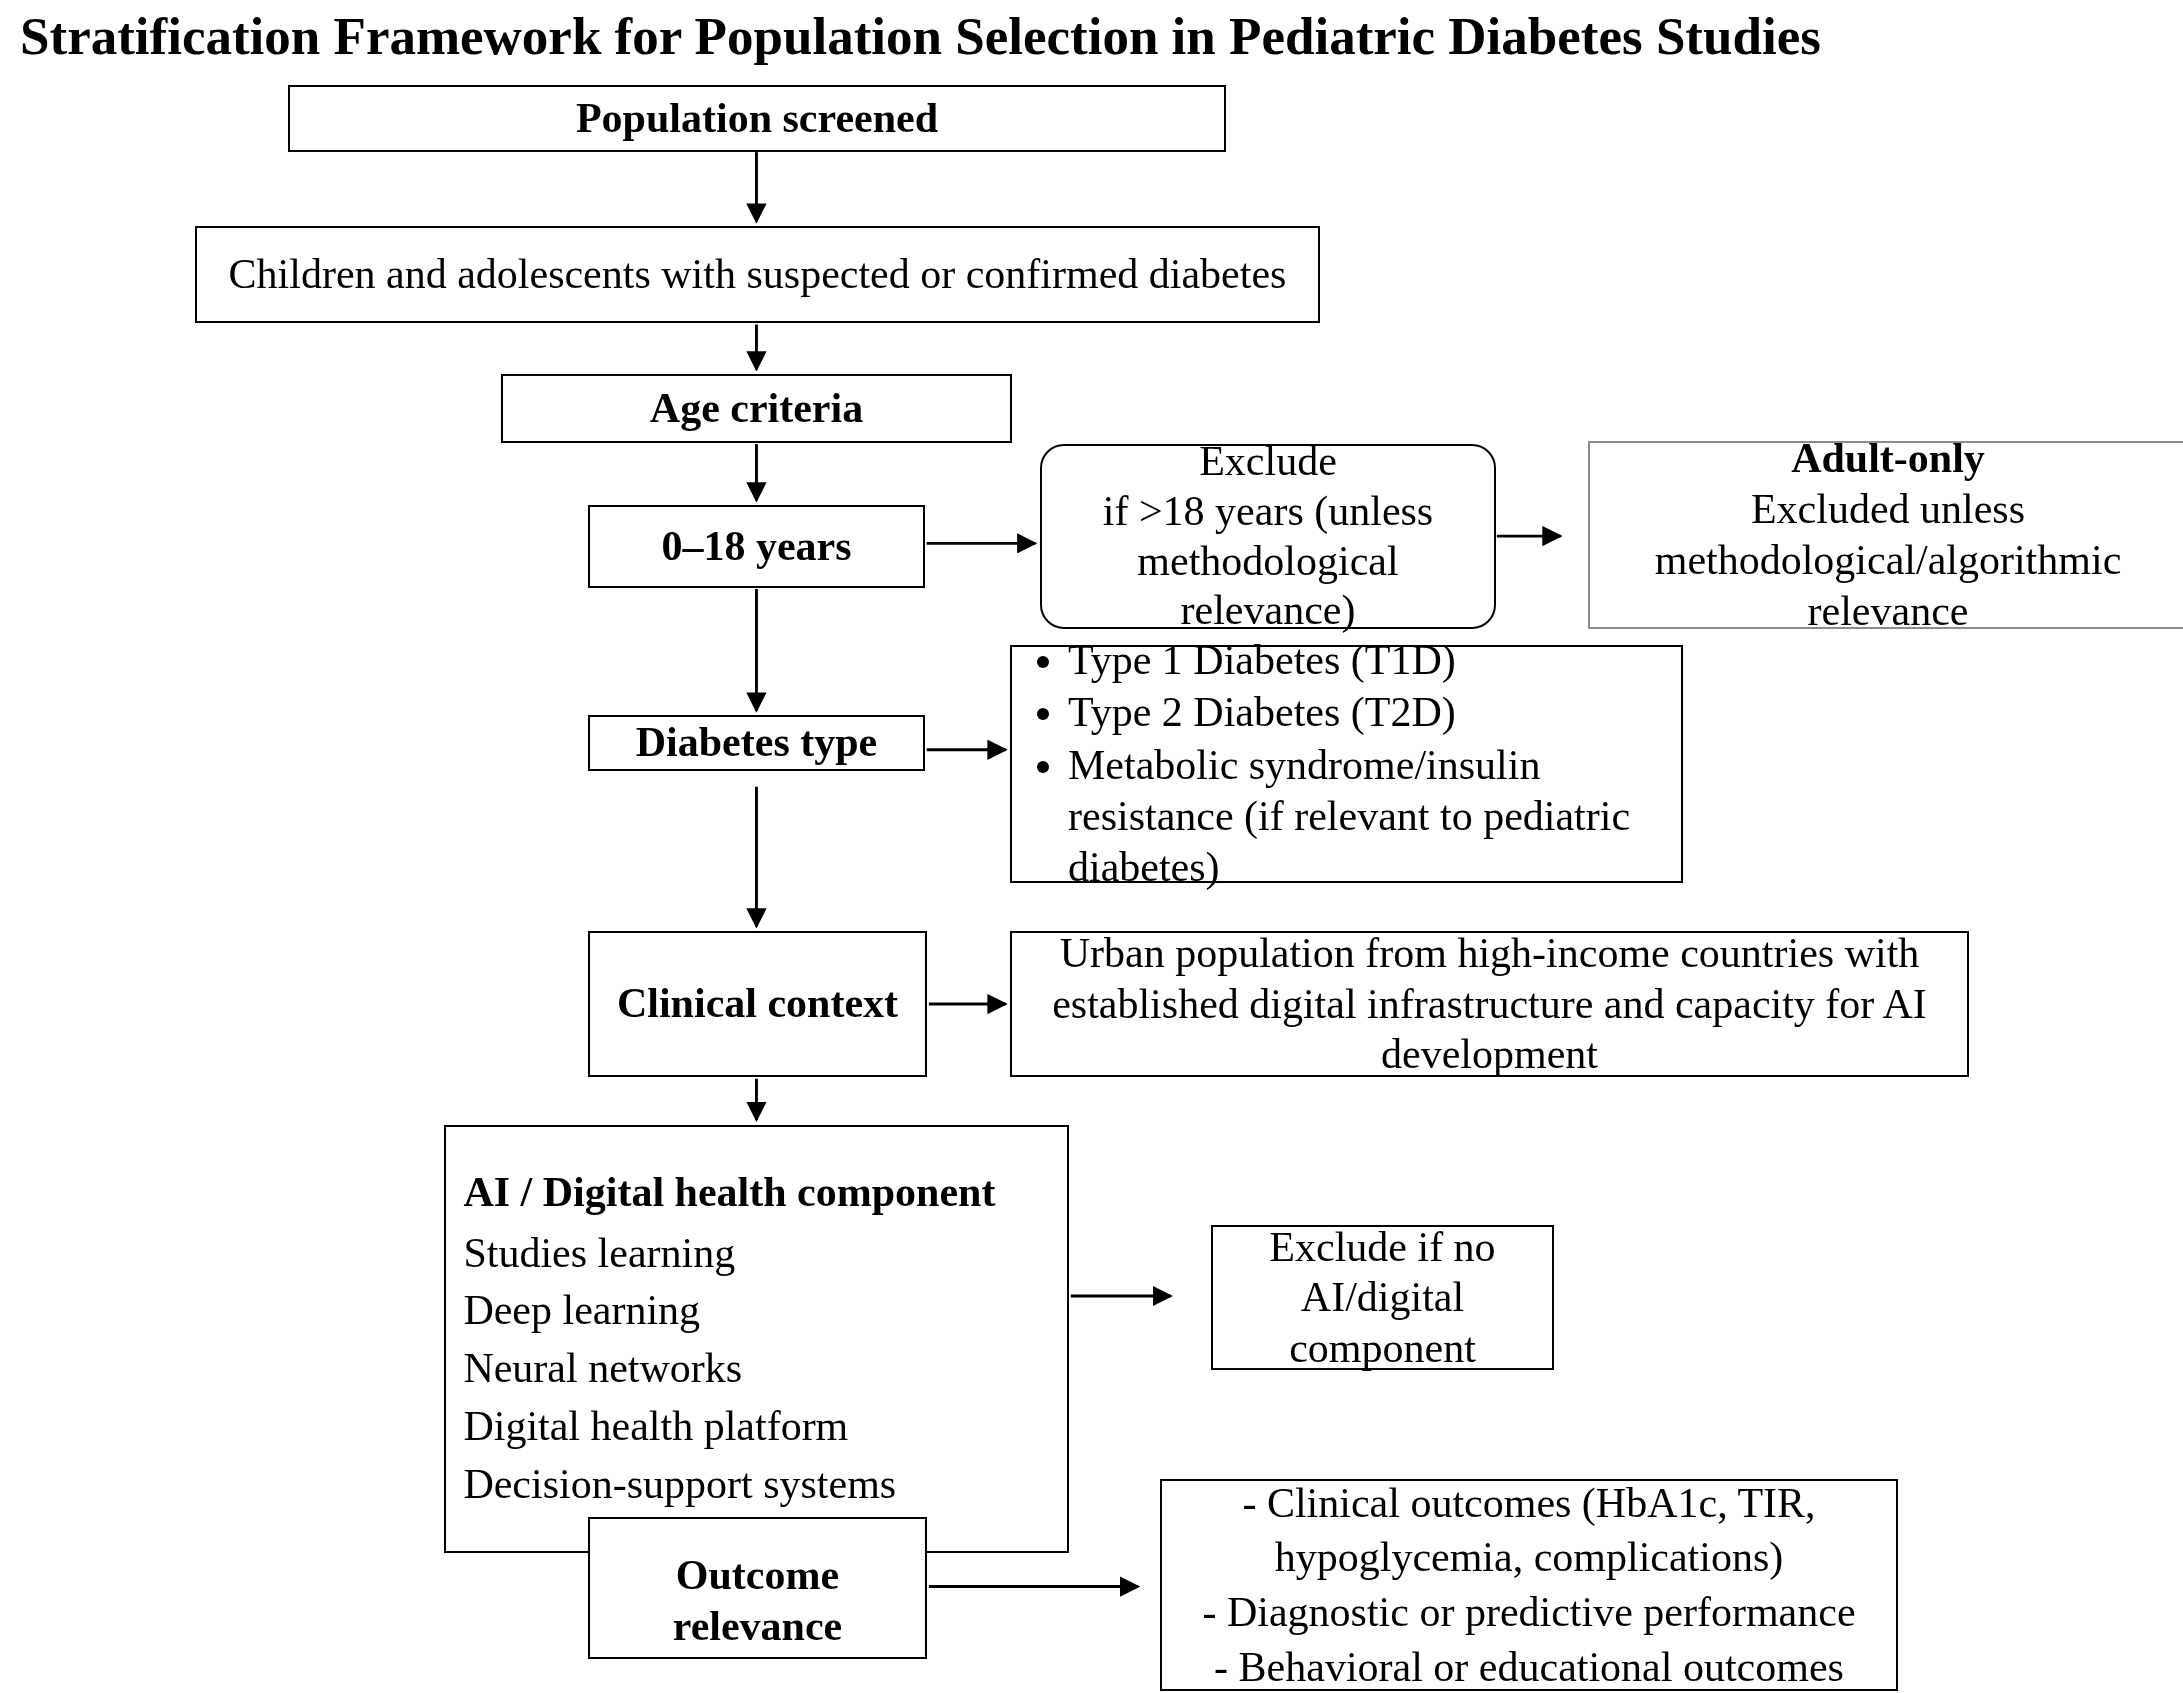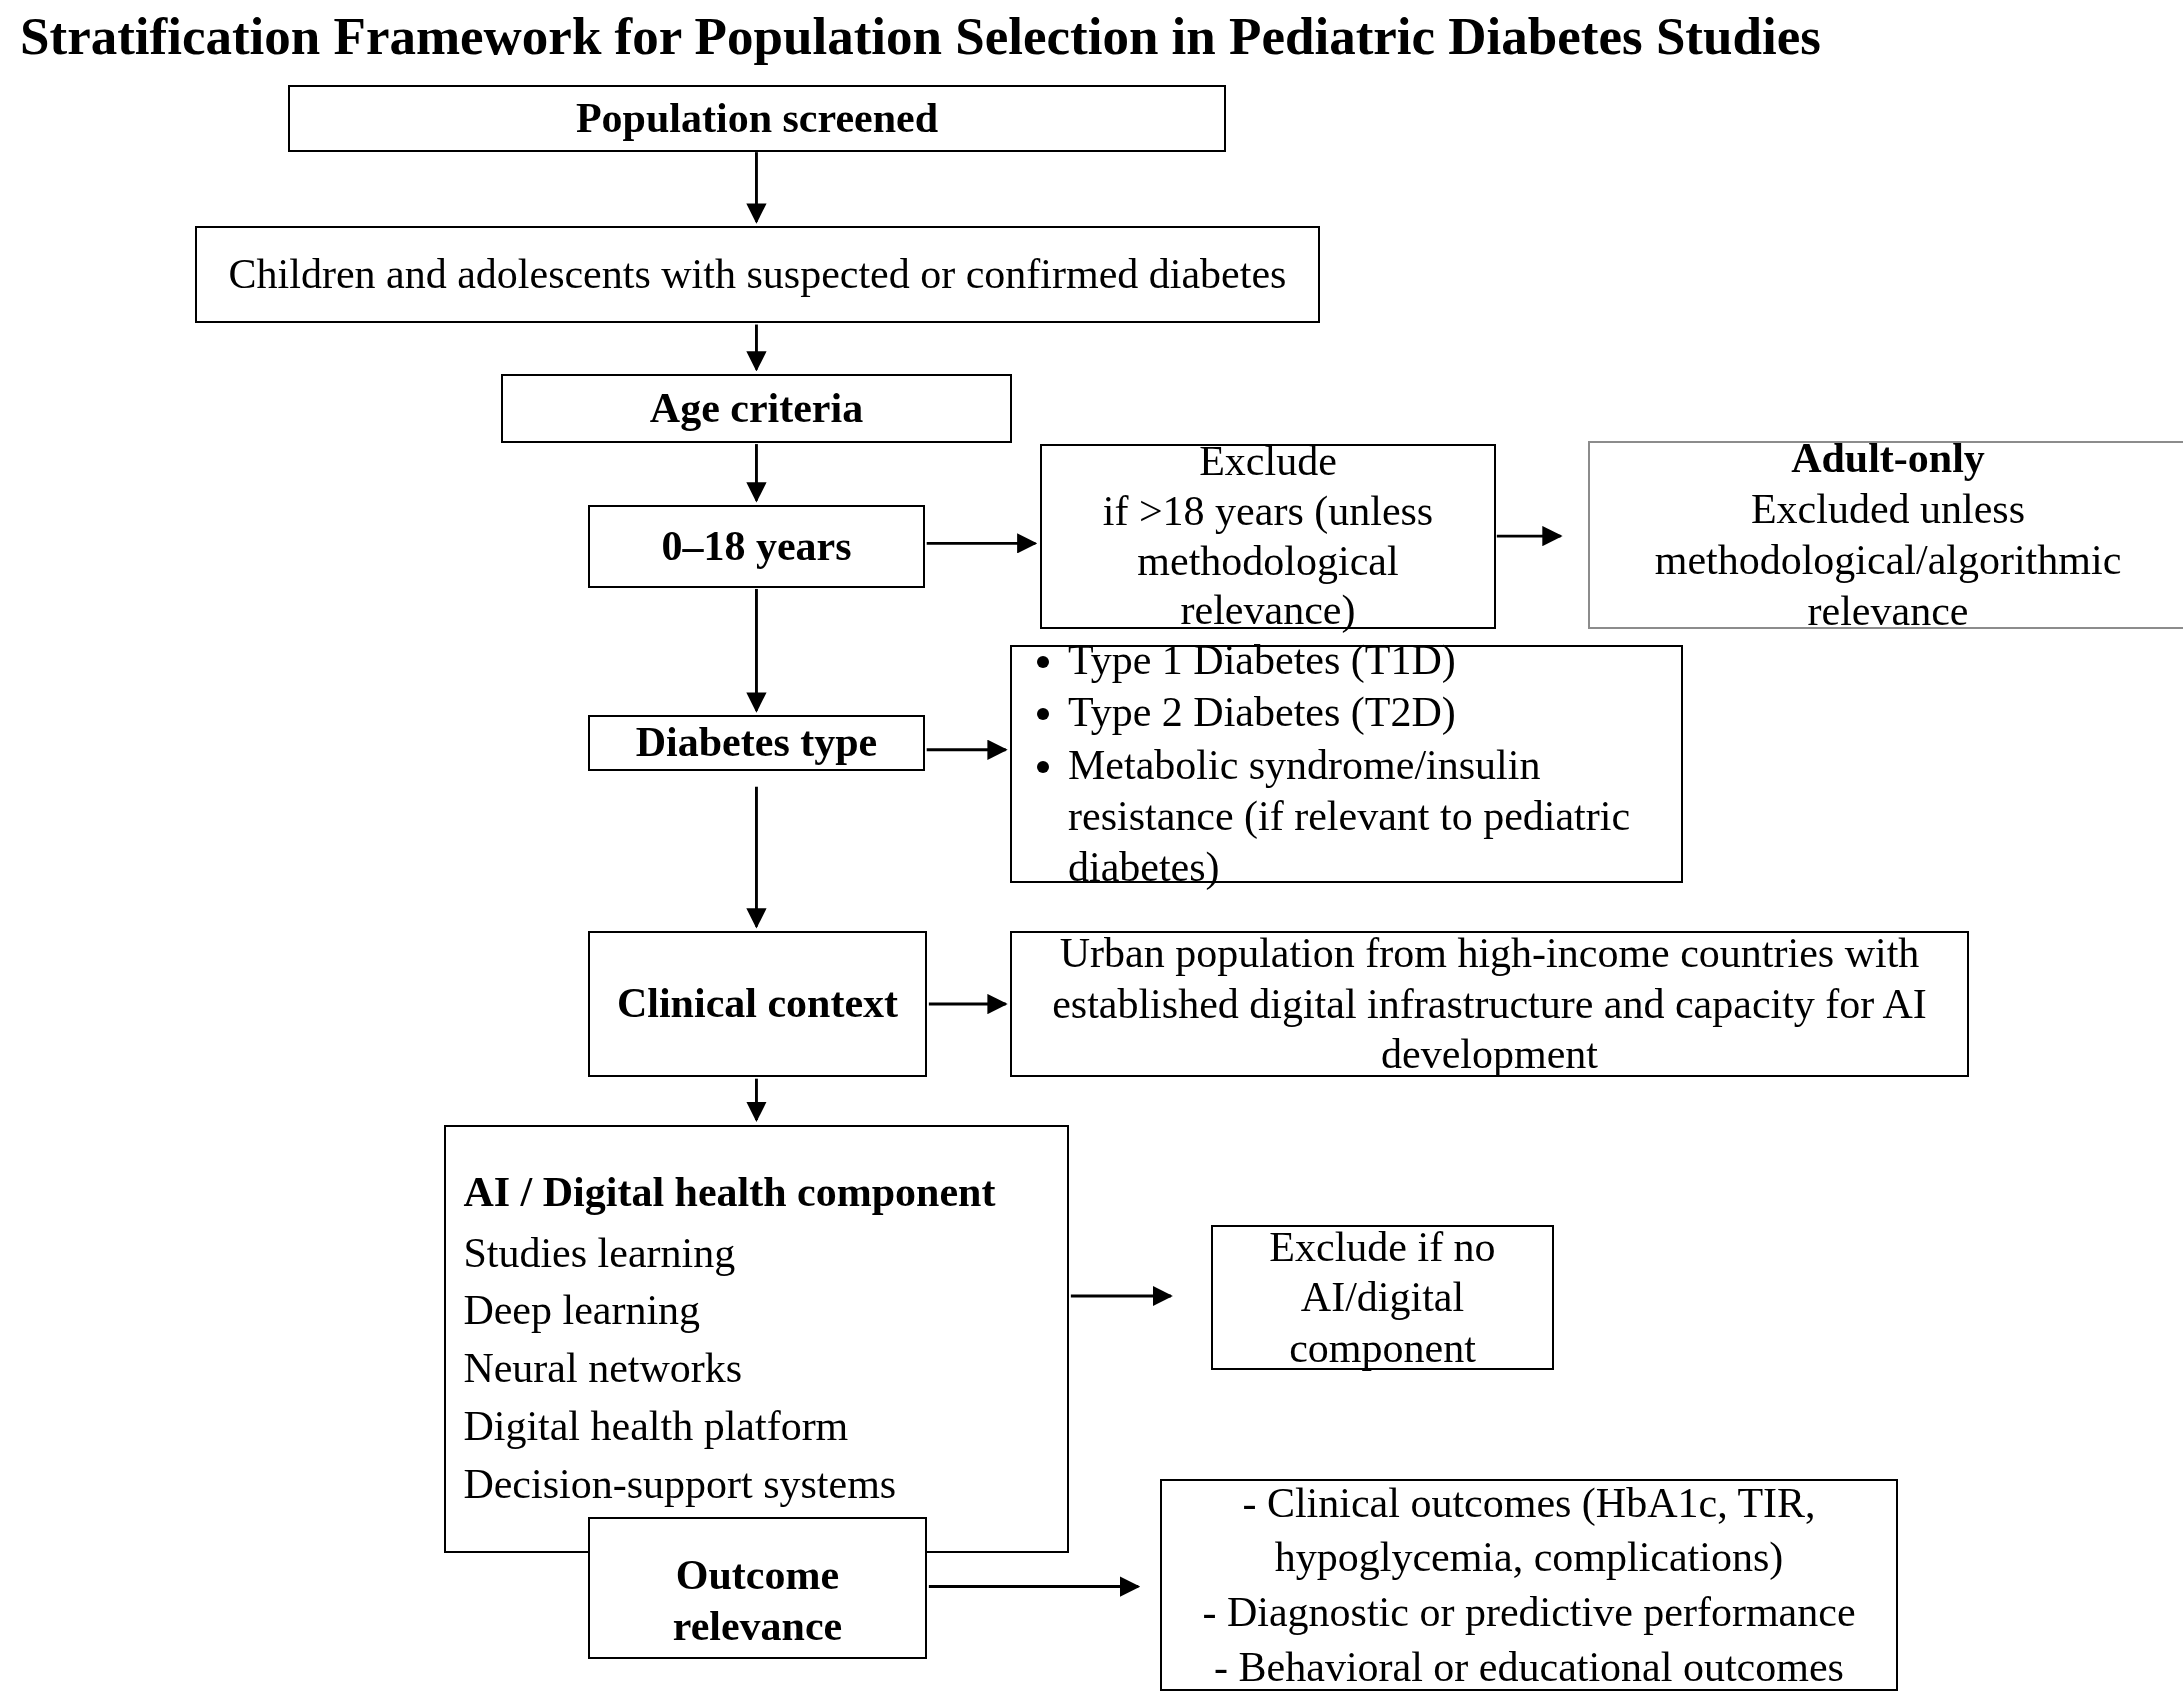--- a/index.html
+++ b/index.html
@@ -48,21 +48,21 @@
     line-height: 1.22;
     padding: 4.3px 13px;
   }
   .bold { font-weight: bold; }
 
   
   #b-pop      { left: 288px;  top: 85px;  width: 938px; height: 67px;  }
   #b-children { left: 195px;  top: 226px;  width: 1125px; height: 97px; padding: 4.3px 29px; }
   #b-age      { left: 501px;  top: 374px;  width: 511px;  height: 69px;  }
   #b-range    { left: 588px;  top: 505px;  width: 337px;  height: 83px; }
-  #b-exclage  { left: 1040px; top: 444px;  width: 456px;  height: 185px; line-height: 1.18; padding: 4.3px 10px; }
+  #b-exclage  { left: 1040px; top: 444px;  width: 456px;  height: 185px; line-height: 1.18; padding: 4.3px 10px; border-radius: 24px; }
   #b-adult    { left: 1565px; top: 441px;  width: 600px;  height: 188px; border-color: #8c8c8c; margin-left: 23px; }
   #b-dtype    { left: 588px;  top: 715px;  width: 337px;  height: 56px;  }
   #b-dlist    { left: 1010px; top: 645px;  width: 673px;  height: 238px; align-items: flex-start; text-align: left; padding: 7.2px 10px; }
   #b-clin     { left: 588px;  top: 931px; width: 339px;  height: 146px; }
   #b-urban    { left: 1010px; top: 931px; width: 959px; height: 146px; line-height: 1.2; padding: 2.9px 7.2px; }
   #b-ai       { left: 444px;  top: 1125px; width: 625px;  height: 428px; align-items: flex-start; text-align: left; padding: 10px 17.4px; line-height: 1.38; }
   #b-exclai   { left: 1175px; top: 1225px; width: 343px;  height: 145px; line-height: 1.2; padding: 2.9px 7.2px; margin-left: 36px; }
   #b-outcome  { left: 588px;  top: 1517px; width: 339px;  height: 142px; justify-content: flex-end; }
   #b-outlist  { left: 1143px; top: 1479px; width: 738px; height: 212px; line-height: 1.3; padding: 5.8px 13px; margin-left: 17px; }
 

